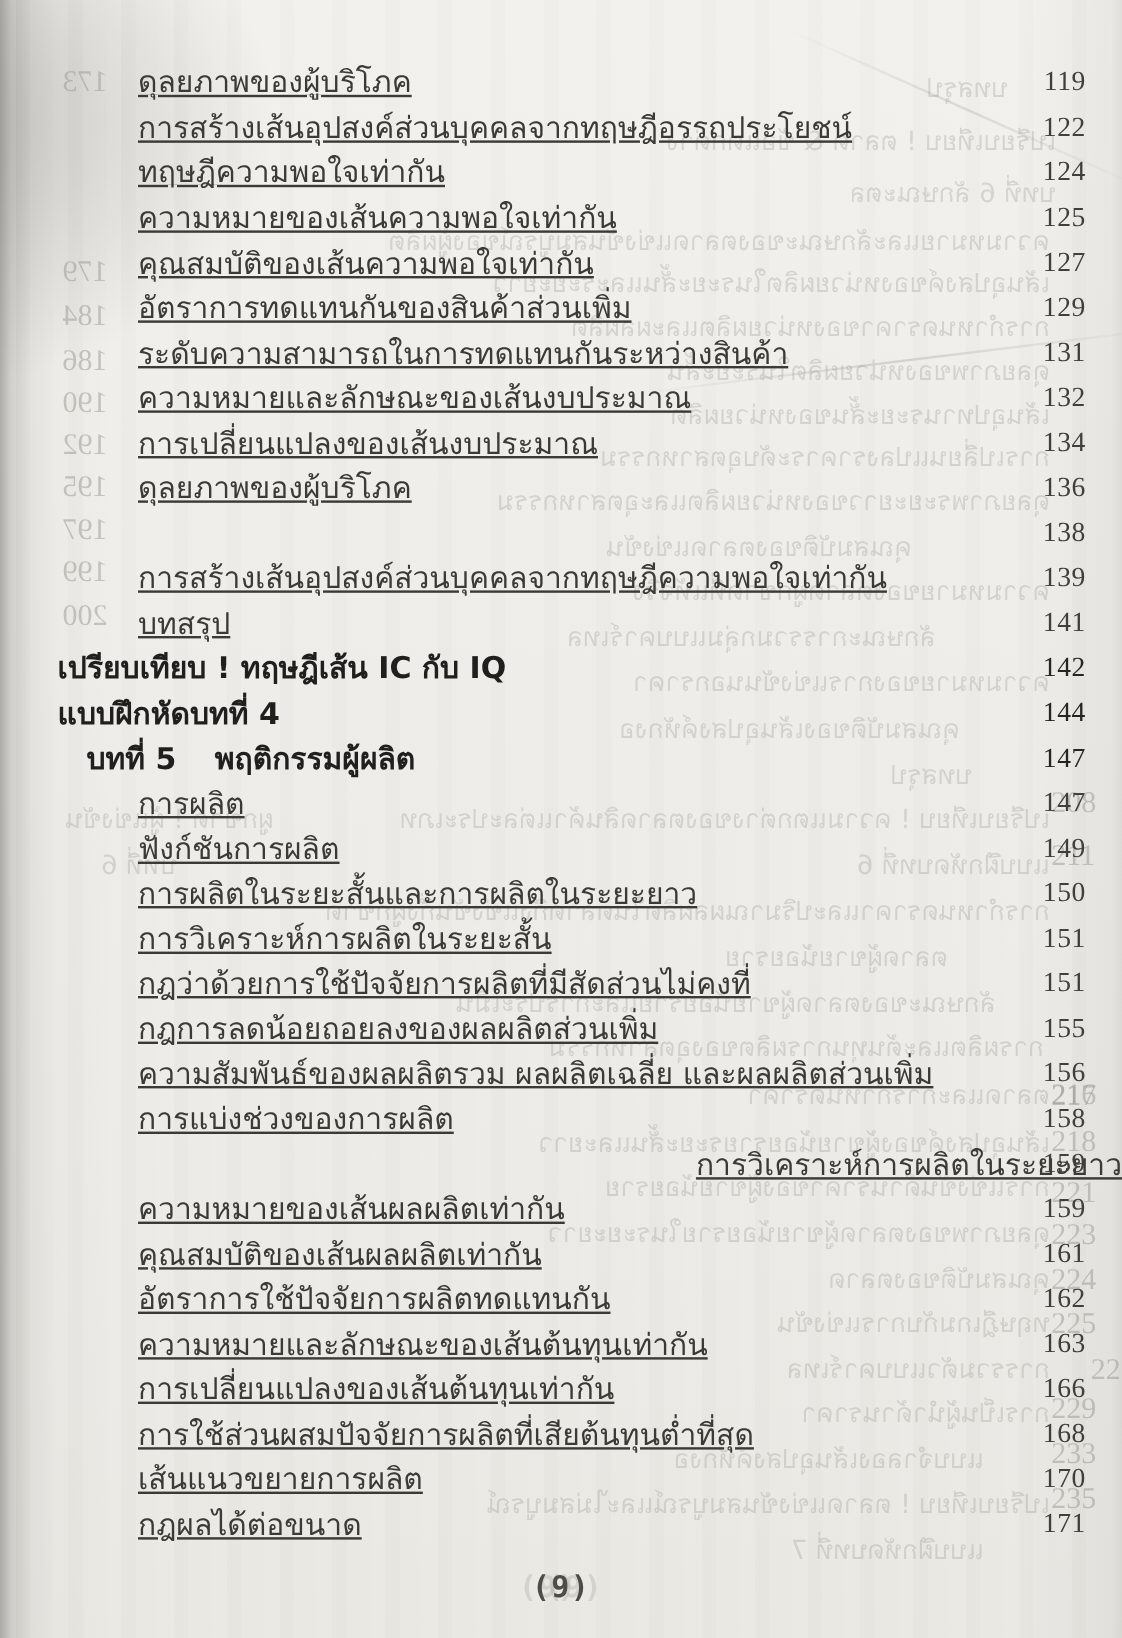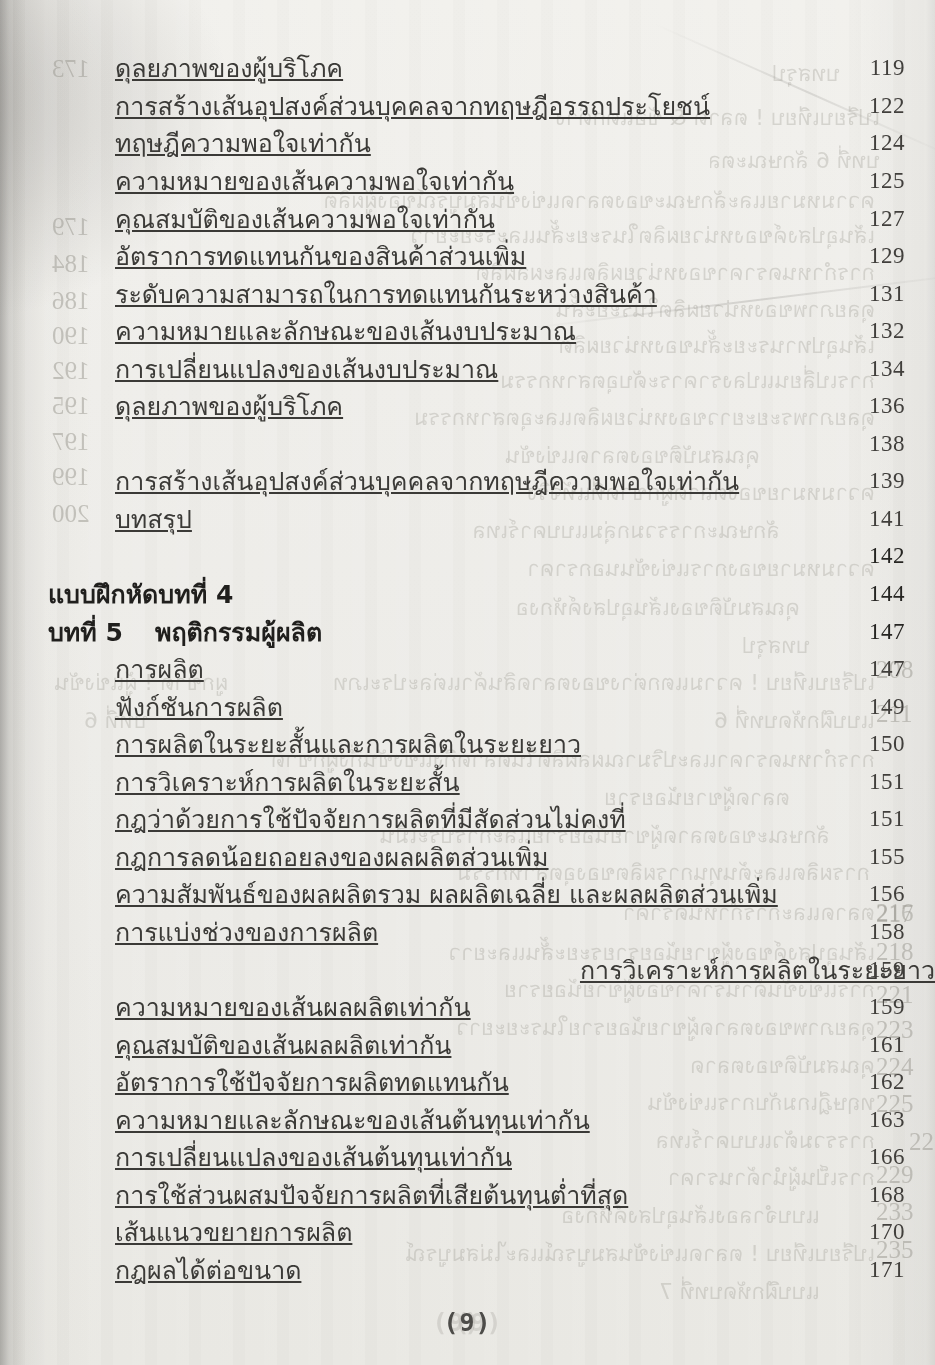--- a/index.html
+++ b/index.html
@@ -25,21 +25,21 @@
     transform:rotate(-7deg);pointer-events:none;}
   .crease2{position:absolute;left:640px;top:90px;width:330px;height:2px;
     background:linear-gradient(90deg,transparent,rgba(108,106,102,.18),transparent);
     transform:rotate(24deg);pointer-events:none;}
 
   
   .row{position:absolute;left:0;width:935px;height:38px;display:flex;align-items:center;}
   .row .label{color:#3b3a37;font-size:25px;white-space:nowrap;}
   .row.sub .label{margin-left:115px;text-decoration:underline;}
   .row.bold .label{margin-left:48px;font-weight:700;color:#201f1d;}
-  .row.chapter .chapno{margin-left:48px;font-weight:700;color:#201f1d;font-size:25px;white-space:nowrap;}
+  .row.chapter .chapno{margin-left:72px;font-weight:700;color:#201f1d;font-size:25px;white-space:nowrap;}
   .row.chapter .label{margin-left:32px;font-weight:700;color:#201f1d;}
   .row .num{
     position:absolute;right:30px;top:50%;transform:translateY(-50%);
     font-family:"Liberation Serif","DejaVu Serif",serif;
     font-size:23px;color:#413f3c;letter-spacing:.5px;
   }
   .row.bold .num,.row.chapter .num{font-weight:400;color:#262522;}
 
   
   .gnum{
@@ -175,20 +175,21 @@
       </div>
       <div class="row sub" style="top: 462.35px;">
         <span class="label">การสร้างเส้นอุปสงค์ส่วนบุคคลจากทฤษฎีความพอใจเท่ากัน</span>
         <span class="num">139</span>
       </div>
       <div class="row sub" style="top: 499.9px;">
         <span class="label">บทสรุป</span>
         <span class="num">141</span>
       </div>
       <div class="row bold" style="top: 537.45px;">
+        <span class="label">เปรียบเทียบ ! ทฤษฎีเส้น IC กับ IQ</span>
         <span class="num">142</span>
       </div>
       <div class="row bold" style="top: 575px;">
         <span class="label">แบบฝึกหัดบทที่ 4</span>
         <span class="num">144</span>
       </div>
       <div class="row chapter" style="top: 612.55px;">
         <span class="chapno">บทที่ 5</span>
         <span class="label">พฤติกรรมผู้ผลิต</span>
         <span class="num">147</span>

